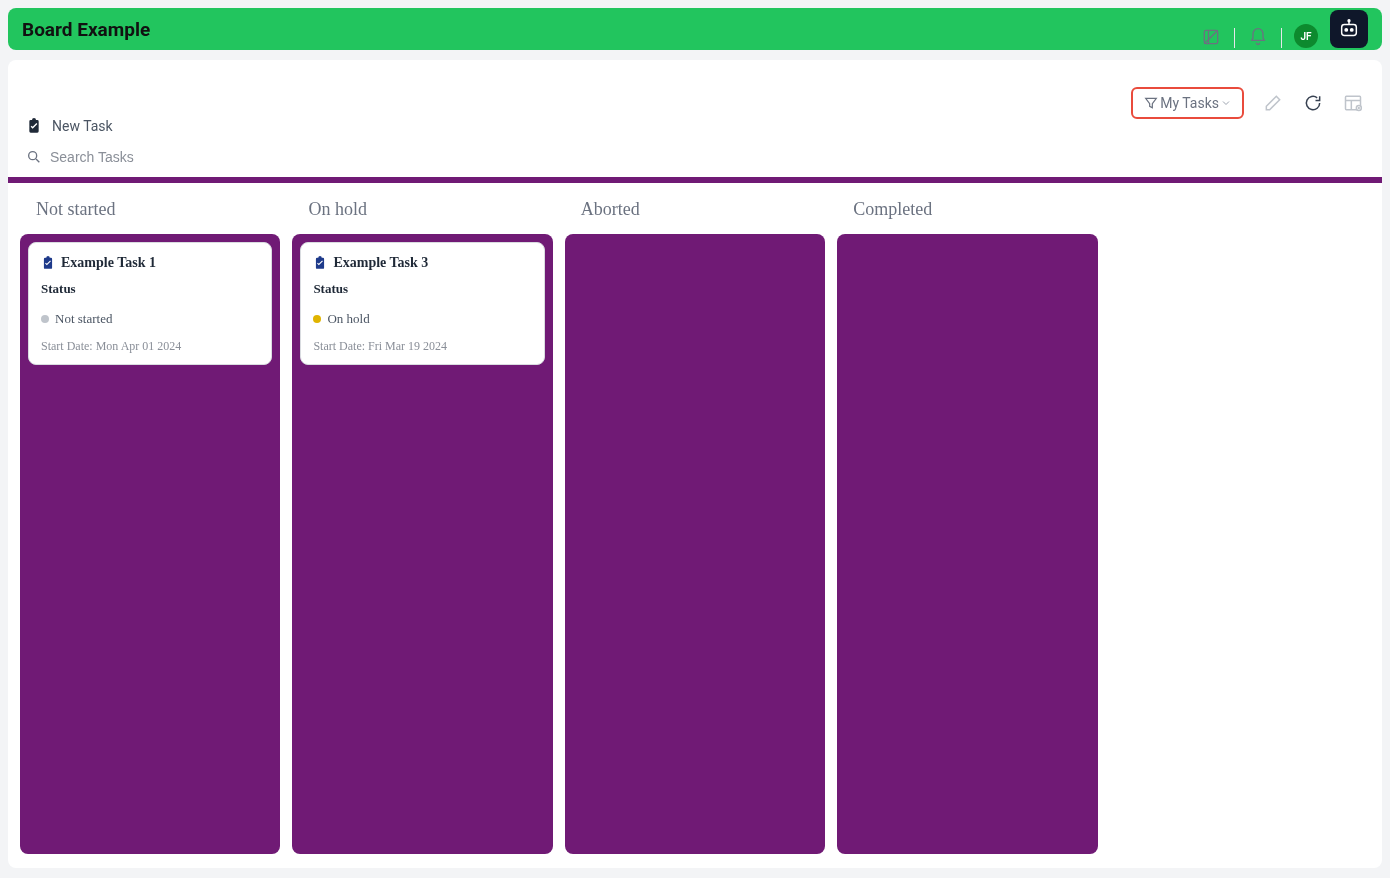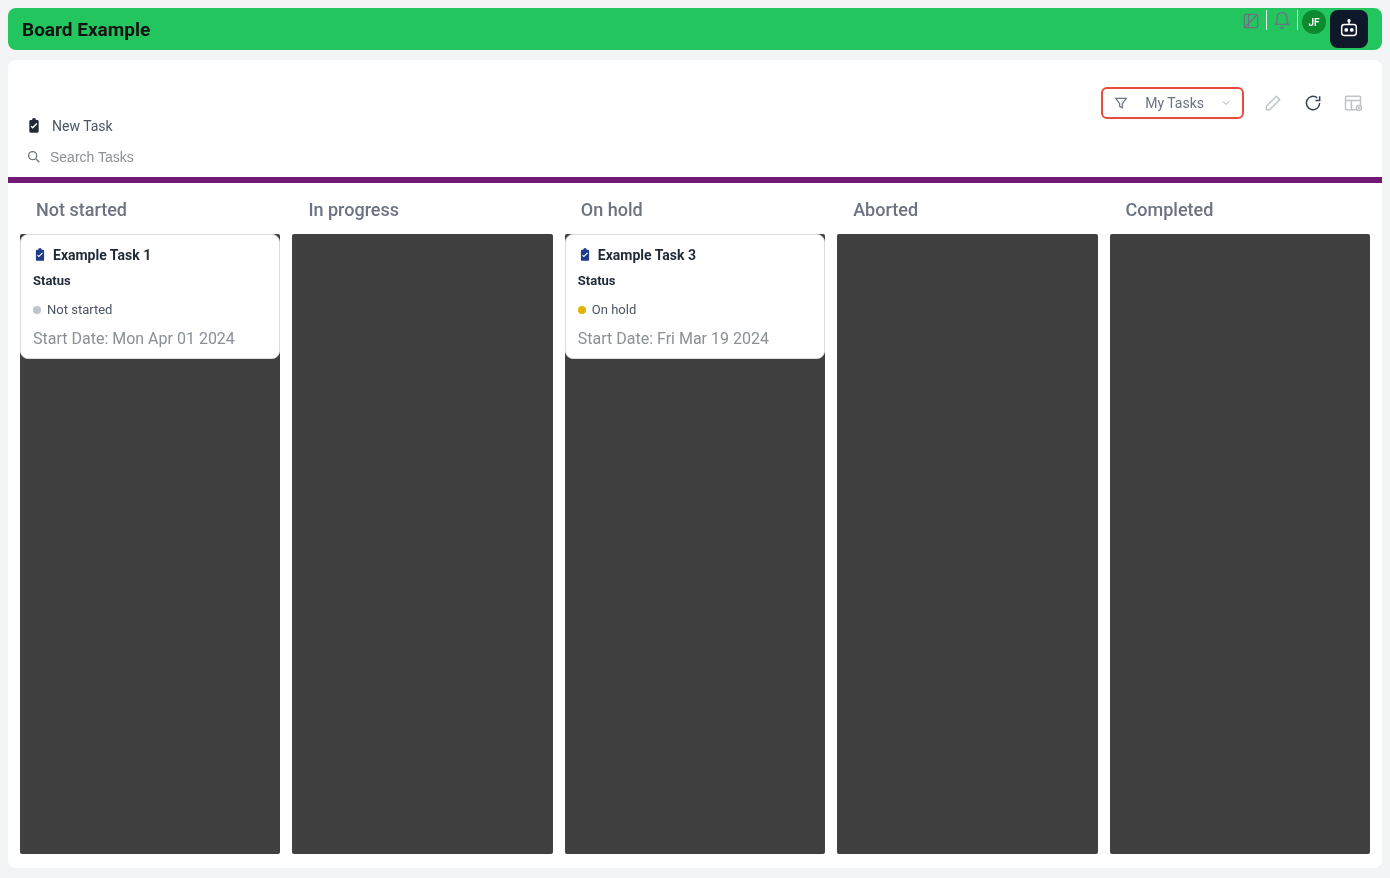--- a/index.html
+++ b/index.html
@@ -21,22 +21,22 @@
       padding: 0 14px 0 14px;
       margin-bottom: 10px;
     }
     .page-title {
       font-size: 19px;
       font-weight: 700;
       color: #111;
     }
     .topbar-right {
       display: flex;
-      align-items: flex-start;
-      gap: 4px;
+      align-items: flex-end;
+      gap: 12px;
     }
     .topbar-icon {
       width: 22px;
       height: 22px;
       display: flex;
       align-items: center;
       justify-content: center;
       color: #6b7280;
       cursor: pointer;
     }
@@ -102,21 +102,21 @@
       cursor: pointer;
     }
     .toolbar-right {
       display: flex;
       align-items: center;
       gap: 18px;
     }
     .filter-pill {
       display: flex;
       align-items: center;
-      gap: 16px;
+      gap: 1px;
       border: 2px solid #e94b3c;
       border-radius: 6px;
       padding: 6px 10px;
       cursor: pointer;
     }
     .filter-text {
       font-size: 14px;
       color: #6b7280;
     }
     .chev {
@@ -153,32 +153,33 @@
       display: grid;
       grid-template-columns: repeat(5, 1fr);
       gap: 12px;
       padding: 12px 12px 14px 12px;
       flex: 1;
       overflow: hidden;
     }
     .col {
       display: flex;
       flex-direction: column;
+      font-family: Liberation Serif, serif;
     }
     .col-title {
       font-size: 18px;
       color: #6b7280;
       font-weight: 500;
       padding: 4px 8px 14px 16px;
     }
     .col-lane {
-      background: #404040;
-      border-radius: 2px;
+      background: #701a75;
+      border-radius: 8px;
       flex: 1;
-      padding: 0;
+      padding: 8px;
       display: flex;
       flex-direction: column;
       gap: 8px;
     }
     .card {
       background: #fff;
       border: 1px solid #d9dce0;
       border-radius: 8px;
       padding: 12px 12px 10px 12px;
       cursor: pointer;
@@ -211,21 +212,21 @@
       height: 8px;
       border-radius: 50%;
     }
     .dot-grey { background: #bfc4cb; }
     .dot-yellow { background: #e0b400; }
     .status-value {
       font-size: 13px;
       color: #4b5563;
     }
     .start-date {
-      font-size: 16px;
+      font-size: 12px;
       color: #8a8f98;
     }
   </style>
 </head>
 <body>
 
 <div class="topbar">
   <div class="page-title">Board Example</div>
   <div class="topbar-right">
     <span class="topbar-icon">
@@ -322,24 +323,20 @@
           <div class="status-label">Status</div>
           <div class="status-row">
             <span class="dot dot-grey"></span>
             <span class="status-value">Not started</span>
           </div>
           <div class="start-date">Start Date: Mon Apr 01 2024</div>
         </div>
       </div>
     </div>
 
-    <div class="col">
-      <div class="col-title">In progress</div>
-      <div class="col-lane"></div>
-    </div>
 
     <div class="col">
       <div class="col-title">On hold</div>
       <div class="col-lane">
         <div class="card">
           <div class="card-title-row">
             <svg width="14" height="16" viewBox="0 0 24 24" fill="#1e3a8a">
                 <path d="M17 3h-2a3 3 0 0 0-6 0H7a2 2 0 0 0-2 2v15a2 2 0 0 0 2 2h10a2 2 0 0 0 2-2V5a2 2 0 0 0-2-2zM10 16l-3-3 1.4-1.4L10 13.2l5.6-5.6L17 9l-7 7z"></path>
               </svg>
             <span class="card-title">Example Task 3</span>

